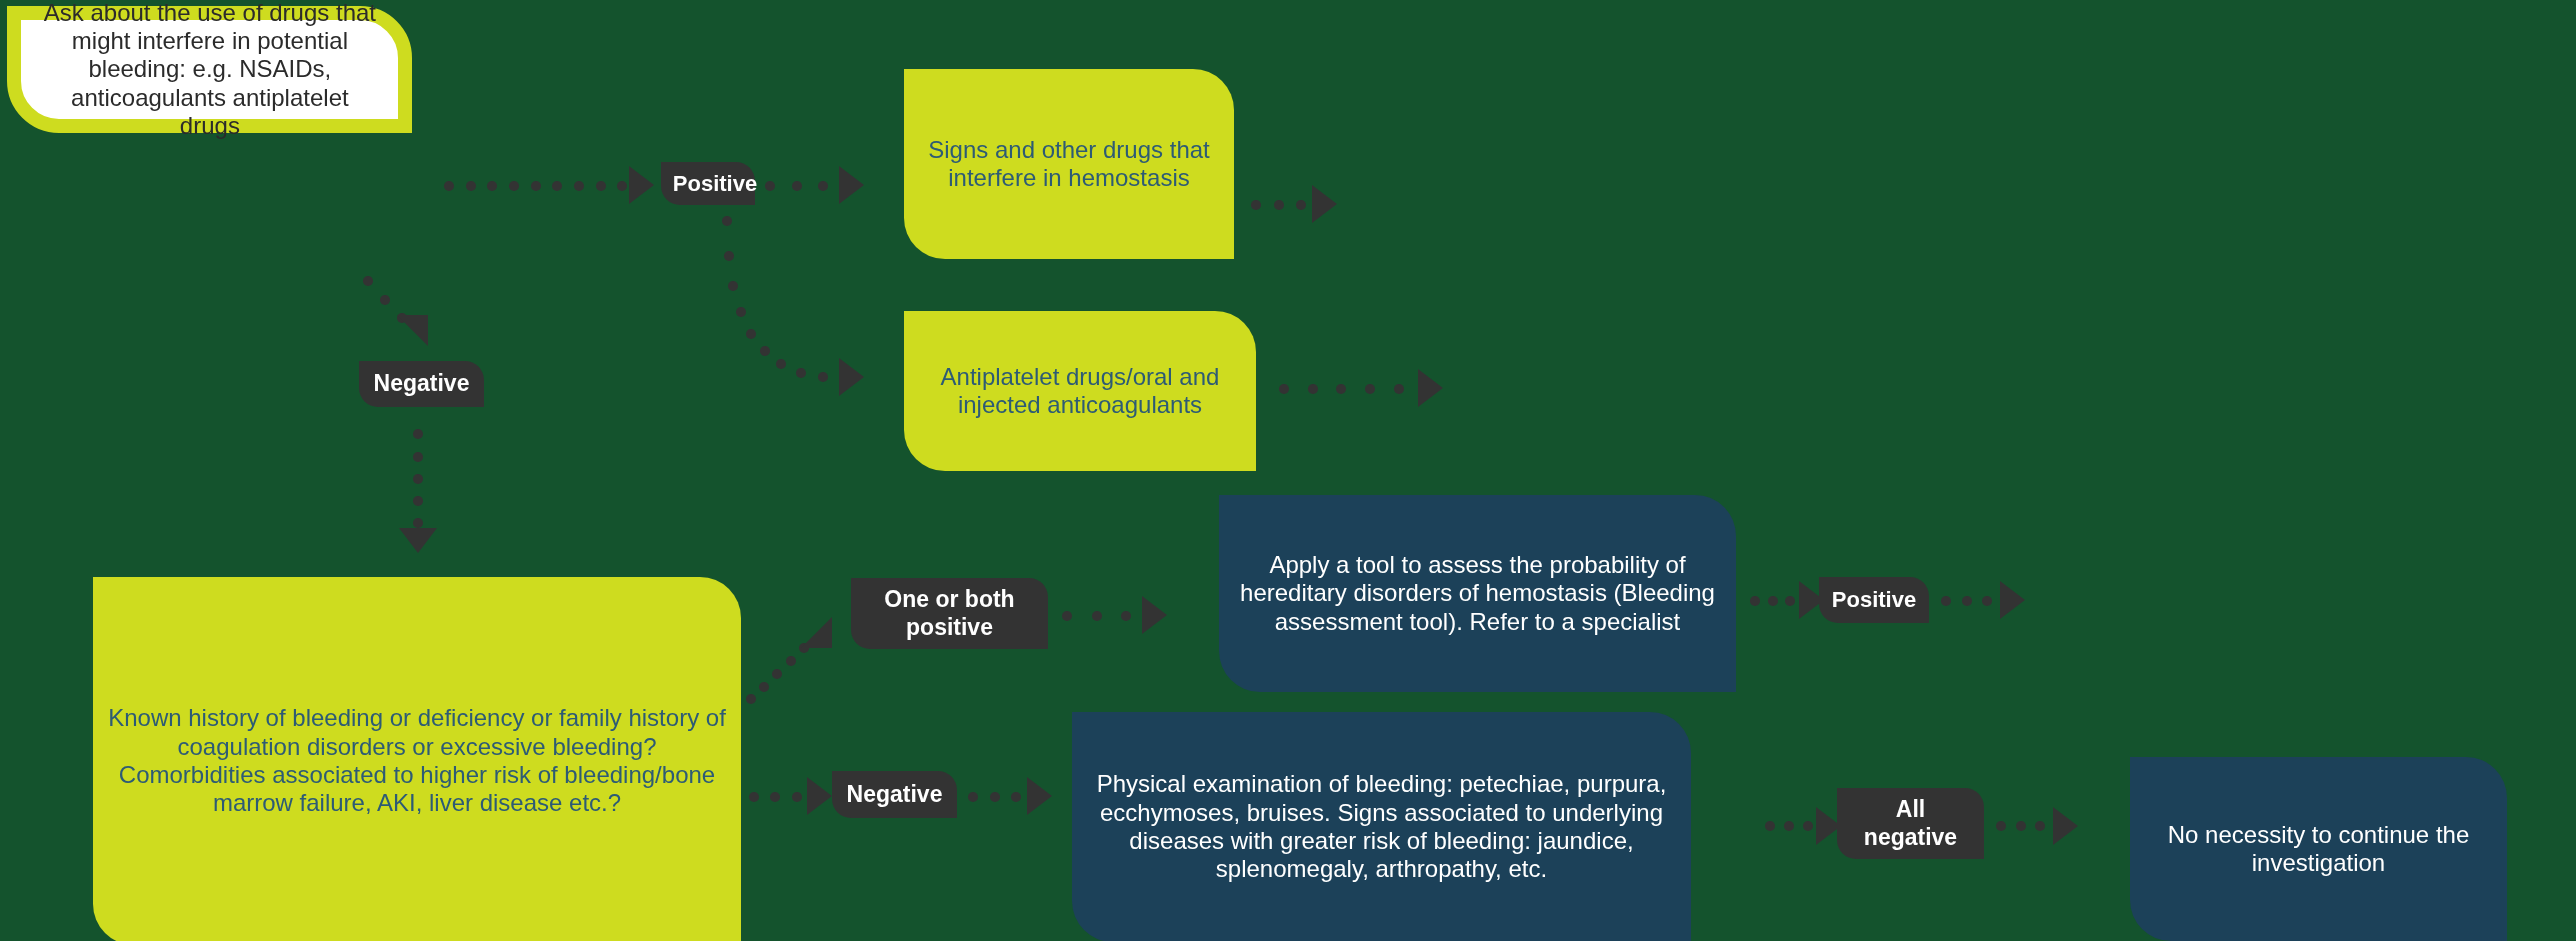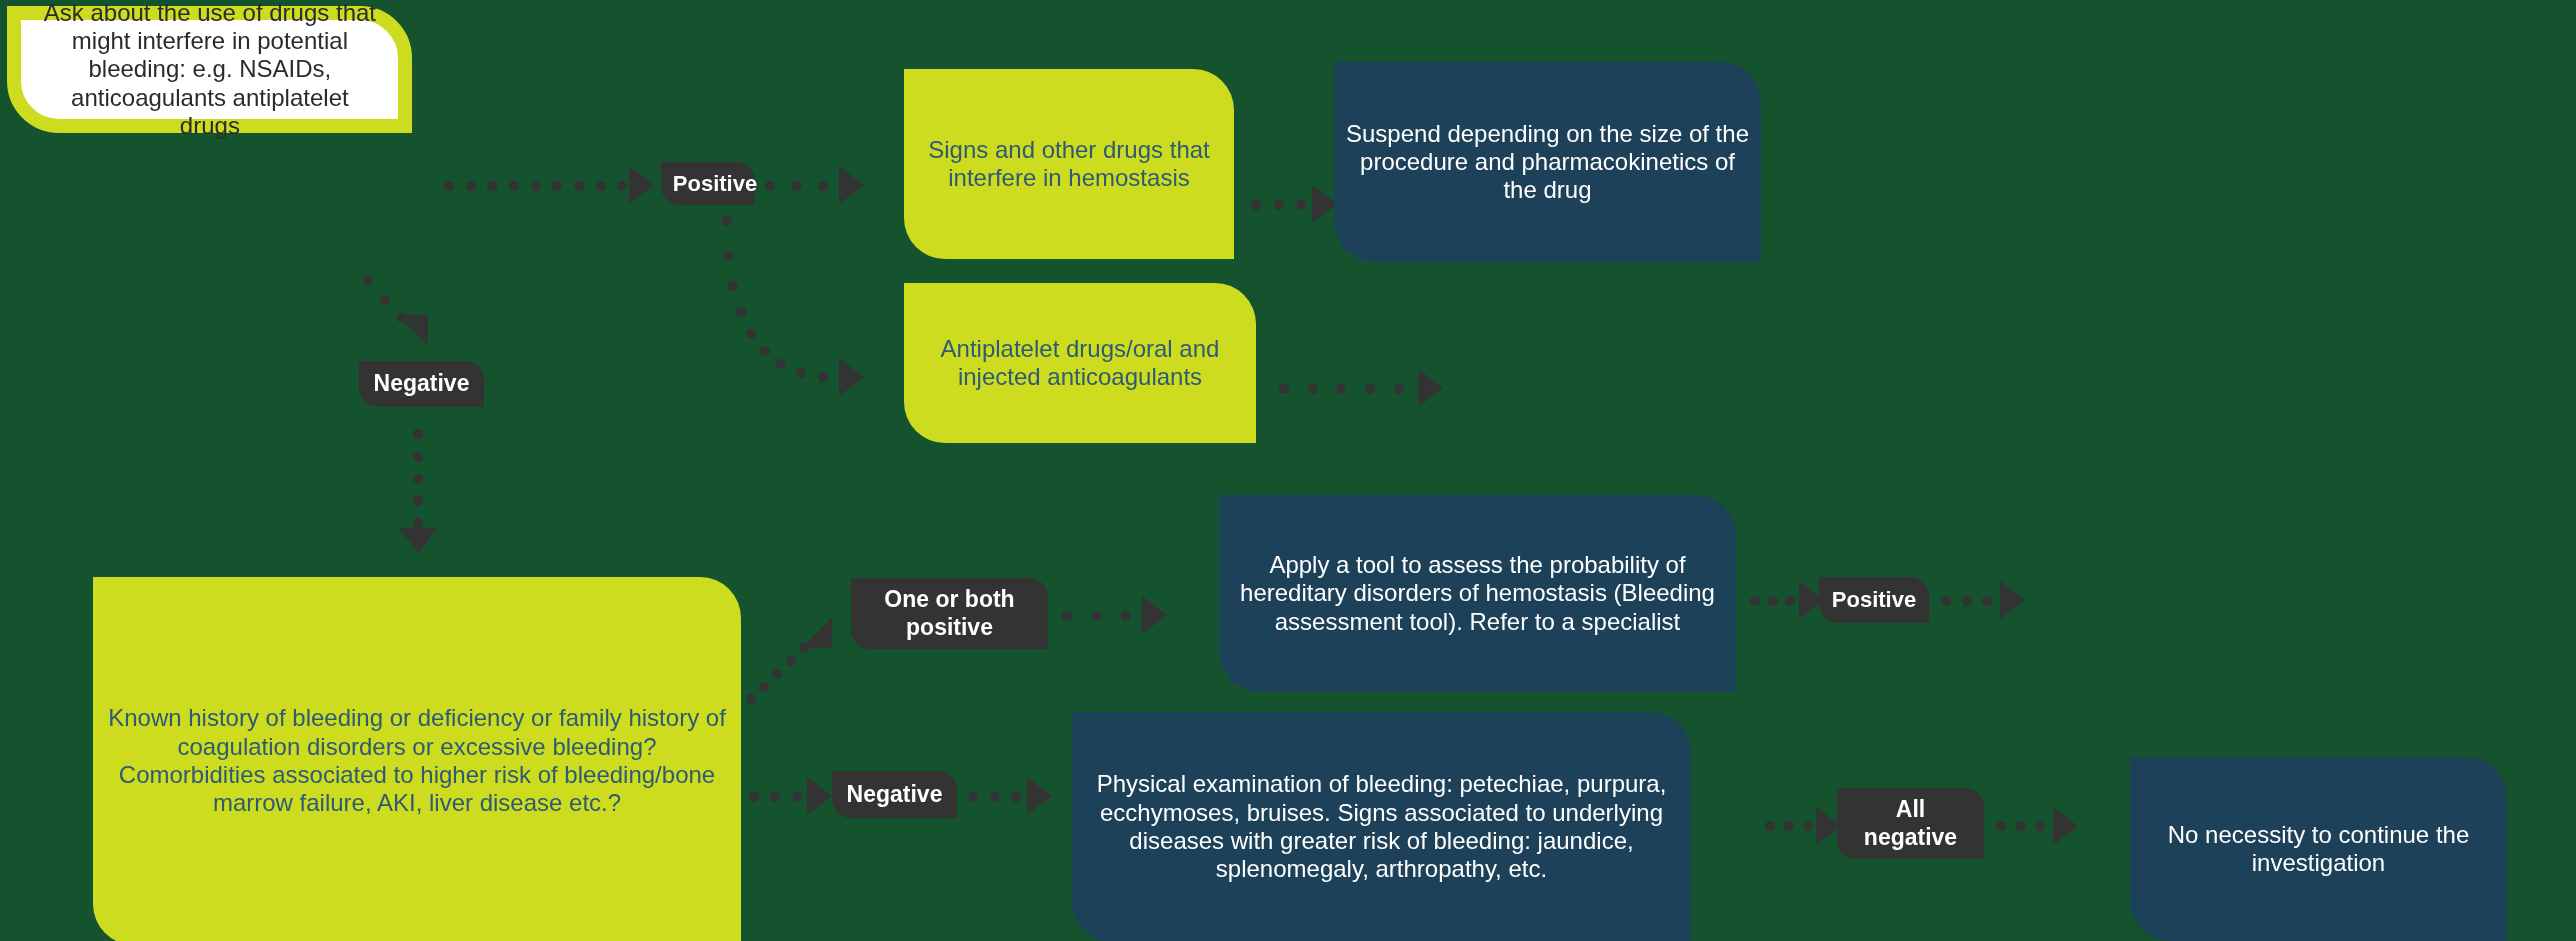--- a/index.html
+++ b/index.html
@@ -187,25 +187,22 @@
   </div>
 
   <div class="node badge" style="left:661px; top:162px; width:94px; height:43px; font-size:22px;">
     <span class="txt">Positive</span>
   </div>
 
   <div class="node yellow-box rounded-diag" style="left:904px; top:69px; width:330px; height:190px; font-size:24px;">
     <span class="txt">Signs and other drugs that interfere in hemostasis</span>
   </div>
 
-  <div class="node navy-box rounded-diag" style="left:1334px; top:62px; width:427px; height:200px; font-size:24px;">
-    <span class="txt">Suspend depending on the size of the procedure and pharmacokinetics of the drug</span>
-  </div>
-
-  <div class="node yellow-box rounded-diag" style="left:904px; top:283px; width:352px; height:160px; font-size:24px;">
+
+  <div class="node yellow-box rounded-diag" style="left:904px; top:311px; width:352px; height:160px; font-size:24px;">
     <span class="txt">Antiplatelet drugs/oral and injected anticoagulants</span>
   </div>
 
 
   <div class="node badge" style="left:359px; top:361px; width:125px; height:46px; font-size:23px;">
     <span class="txt">Negative</span>
   </div>
 
   <div class="node yellow-box rounded-diag" style="left:93px; top:577px; width:648px; height:368px; font-size:24px;">
     <span class="txt">Known history of bleeding or deficiency or family history of coagulation disorders or excessive bleeding? Comorbidities associated to higher risk of bleeding/bone marrow failure, AKI, liver disease etc.?</span>

